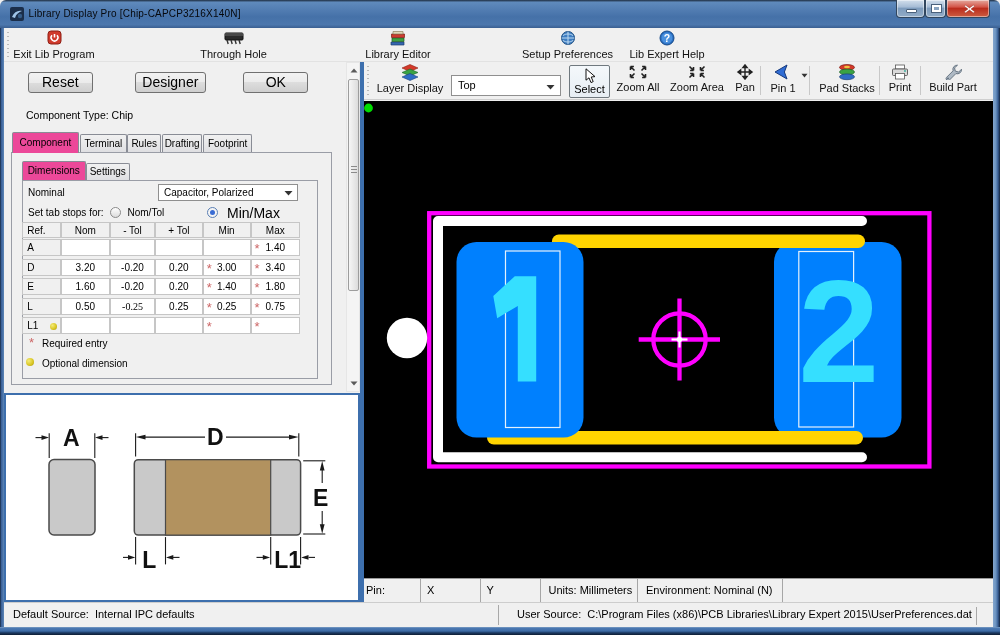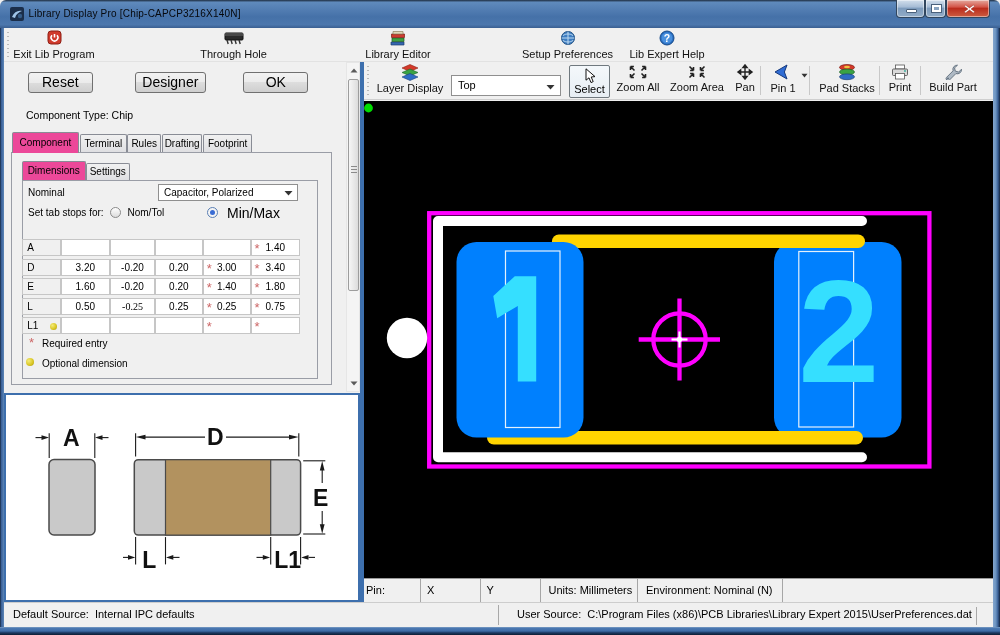--- a/index.html
+++ b/index.html
@@ -155,20 +155,28 @@
           <path d="M0.5 1 L4.5 5.5 L8.5 1 Z" fill="#333"></path>
         </svg>
   </div>
   <div class="abs" style="left:24px;top:144px;font-size:10px;line-height:14px;z-index:7;">Set tab stops for:</div>
   <div class="abs" style="left:105.5px;top:145px;width:11px;height:11px;border-radius:50%;border:1px solid #8a8a8a;background:linear-gradient(180deg,#fefefe,#dcdcdc);z-index:7;"></div>
   <div class="abs" style="left:123.5px;top:144px;font-size:10px;line-height:14px;z-index:7;">Nom/Tol</div>
   <div class="abs" style="left:202.5px;top:145px;width:11px;height:11px;border-radius:50%;border:1px solid #5a7fb4;background:#f4f4f4;z-index:7;">
         <div style="position:absolute;left:2px;top:2px;width:5px;height:5px;border-radius:50%;background:#3a6cd4;"></div>
       </div>
   <div class="abs" style="left:223px;top:144px;font-size:14px;line-height:14px;z-index:7;">Min/Max</div>
+  <div class="trow" style="left:18.3px;top:159.5px;z-index:7;">
+    <div class="hcell" style="left:0;width:38.3px;text-align:left;padding-left:4px;">Ref.</div>
+        <div class="hcell" style="left:38.3px;width:49.4px;">Nom</div>
+        <div class="hcell" style="left:87.7px;width:45px;">- Tol</div>
+        <div class="hcell" style="left:132.7px;width:47.7px;">+ Tol</div>
+        <div class="hcell" style="left:180.4px;width:47.9px;">Min</div>
+        <div class="hcell" style="left:228.3px;width:49.4px;">Max</div>
+  </div>
   <div class="trow" style="top:177px;z-index:7;">
     <div class="cell refcell" style="left:0;width:38.3px;">A</div>
         <div class="cell" style="left:38.3px;width:49.4px;"></div>
         <div class="cell" style="left:87.7px;width:45px;"></div>
         <div class="cell" style="left:132.7px;width:47.7px;"></div>
         <div class="cell" style="left:180.4px;width:47.9px;"></div>
         <div class="cell" style="left:228.3px;width:49.4px;"><span class="ast">*</span>1.40</div>
   </div>
   <div class="trow" style="top:196.5px;z-index:7;">
     <div class="cell refcell" style="left:0;width:38.3px;">D</div>

